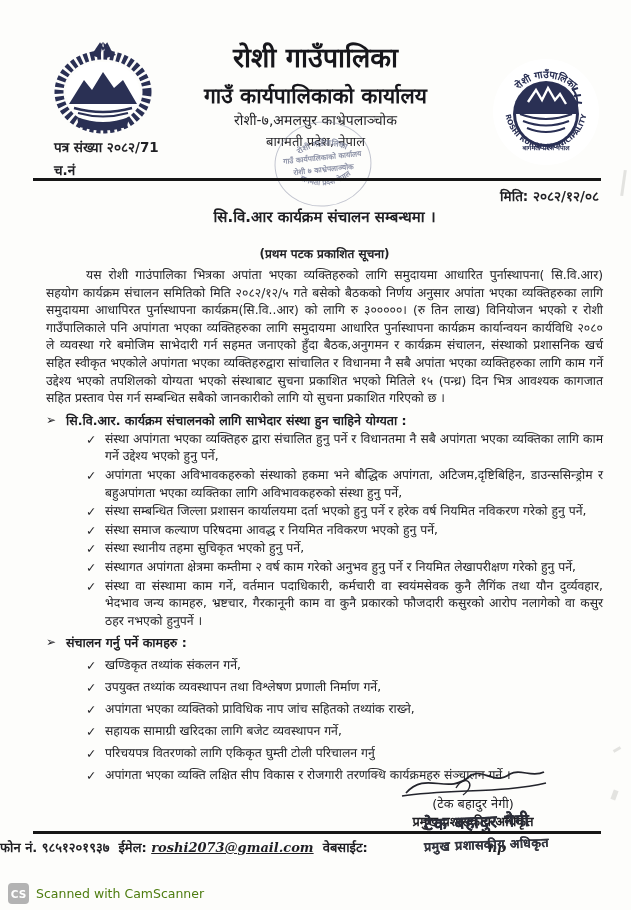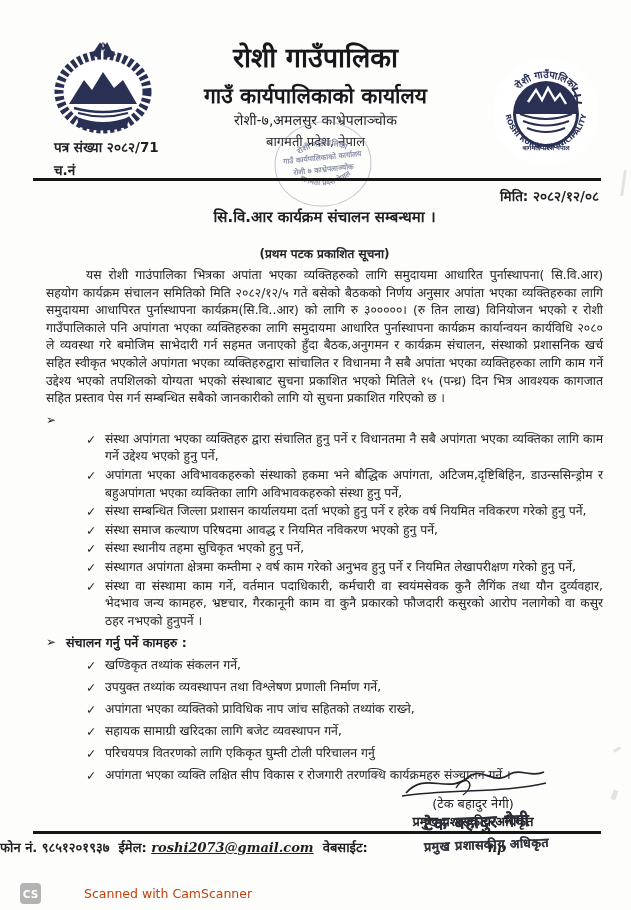--- a/index.html
+++ b/index.html
@@ -53,25 +53,25 @@
   
   .rule-bottom { position:absolute; left:33px; top:831px; width:568px; height:2.5px; background:#161616; }
   .footer-line { position:absolute; left:0; right:8px; top:838px; 
                  font-size:13px; font-weight:bold; white-space:nowrap; }
   .footer-line .email { font-style:italic; font-weight:bold; text-decoration:underline;
                         font-family:"DejaVu Serif","Liberation Serif",serif; }
   .footer-line .web-np { font-style:italic; font-family:"DejaVu Serif","Liberation Serif",serif; }
   .web-gap { display:inline-block; width:120px; }
 
   
-  .cam-watermark { position:absolute; left:20px; bottom:6px; display:flex; align-items:center;gap:36px; }
+  .cam-watermark { position:absolute; left:8px; bottom:6px; display:flex; align-items:center; }
   .cs-badge { width:21px; height:21px; background:#b3b3b3; border-radius:4px; color:#ffffff;
               font-size:10.5px; font-weight:bold; display:flex; align-items:center;
               justify-content:center; }
-  .cs-label { margin-left:7px; color:#c2410c; font-size:12.5px; }
+  .cs-label { margin-left:7px; color:#4d7c0f; font-size:12.5px; }
 
   .artifact { position:absolute; background:#c9c9c6; opacity:.5; }
   .a1 { right:6px; top:170px; width:3px; height:26px; transform:rotate(8deg); }
   .a2 { right:10px; top:748px; width:8px; height:3px; transform:rotate(-30deg); }
   .a3 { right:14px; top:790px; width:5px; height:10px; transform:rotate(20deg); }
 </style>
 </head>
 <body>
 
 <div class="page">
@@ -139,20 +139,21 @@
   <div class="rule-top"></div>
   <div class="date-line">मिति: २०८२/१२/०८</div>
 
   <div class="letter">
     <div class="subject">सि.वि.आर कार्यक्रम संचालन सम्बन्धमा ।</div>
     <div class="notice">(प्रथम पटक प्रकाशित सूचना)</div>
     <div class="para">यस रोशी गाउंपालिका भित्रका अपांता भएका व्यक्तिहरुको लागि समुदायमा आधारित पुर्नास्थापना( सि.वि.आर) सहयोग कार्यक्रम संचालन समितिको मिति २०८२/१२/५ गते बसेको बैठकको निर्णय अनुसार अपांता भएका व्यक्तिहरुका लागि समुदायमा आधापिरत पुर्नास्थापना कार्यक्रम(सि.वि..आर) को लागि रु ३०००००। (रु तिन लाख) विनियोजन भएको र रोशी गाउँपालिकाले पनि अपांगता भएका व्यक्तिहरुका लागि समुदायमा आधारित पुर्नास्थापना कार्यक्रम कार्यान्वयन कार्यविधि २०८० ले व्यवस्था गरे बमोजिम साभेदारी गर्न सहमत जनाएको हुँदा बैठक,अनुगमन र कार्यक्रम संचालन, संस्थाको प्रशासनिक खर्च सहित स्वीकृत भएकोले अपांगता भएका व्यक्तिहरुद्वारा सांचालित र विधानमा नै सबै अपांता भएका व्यक्तिहरुका लागि काम गर्ने उद्देश्य भएको तपशिलको योग्यता भएको संस्थाबाट सुचना प्रकाशित भएको मितिले १५  (पन्ध्र) दिन भित्र आवश्यक कागजात सहित प्रस्ताव पेस गर्न सम्बन्धित सबैको जानकारीको लागि यो सुचना प्रकाशित गरिएको छ ।</div>
 
     <div class="sec-head">
       <span class="arrow">➢</span>
+      <span>सि.वि.आर. कार्यक्रम संचालनको लागि साभेदार संस्था हुन चाहिने योग्यता :</span>
     </div>
 
     <div class="check-item">
       <span class="check">✓</span>
       <span>संस्था अपांगता भएका व्यक्तिहरु द्वारा संचालित हुनु पर्ने र विधानतमा नै सबै अपांगता भएका व्यक्तिका लागि काम गर्ने उद्देश्य भएको हुनु पर्ने,</span>
     </div>
     <div class="check-item">
       <span class="check">✓</span>
       <span>अपांगता भएका अविभावकहरुको संस्थाको हकमा भने बौद्धिक अपांगता, अटिजम,दृष्टिबिहिन, डाउन्ससिन्ड्रोम र बहुअपांगता भएका व्यक्तिका लागि अविभावकहरुको संस्था हुनु पर्ने,</span>
     </div>

